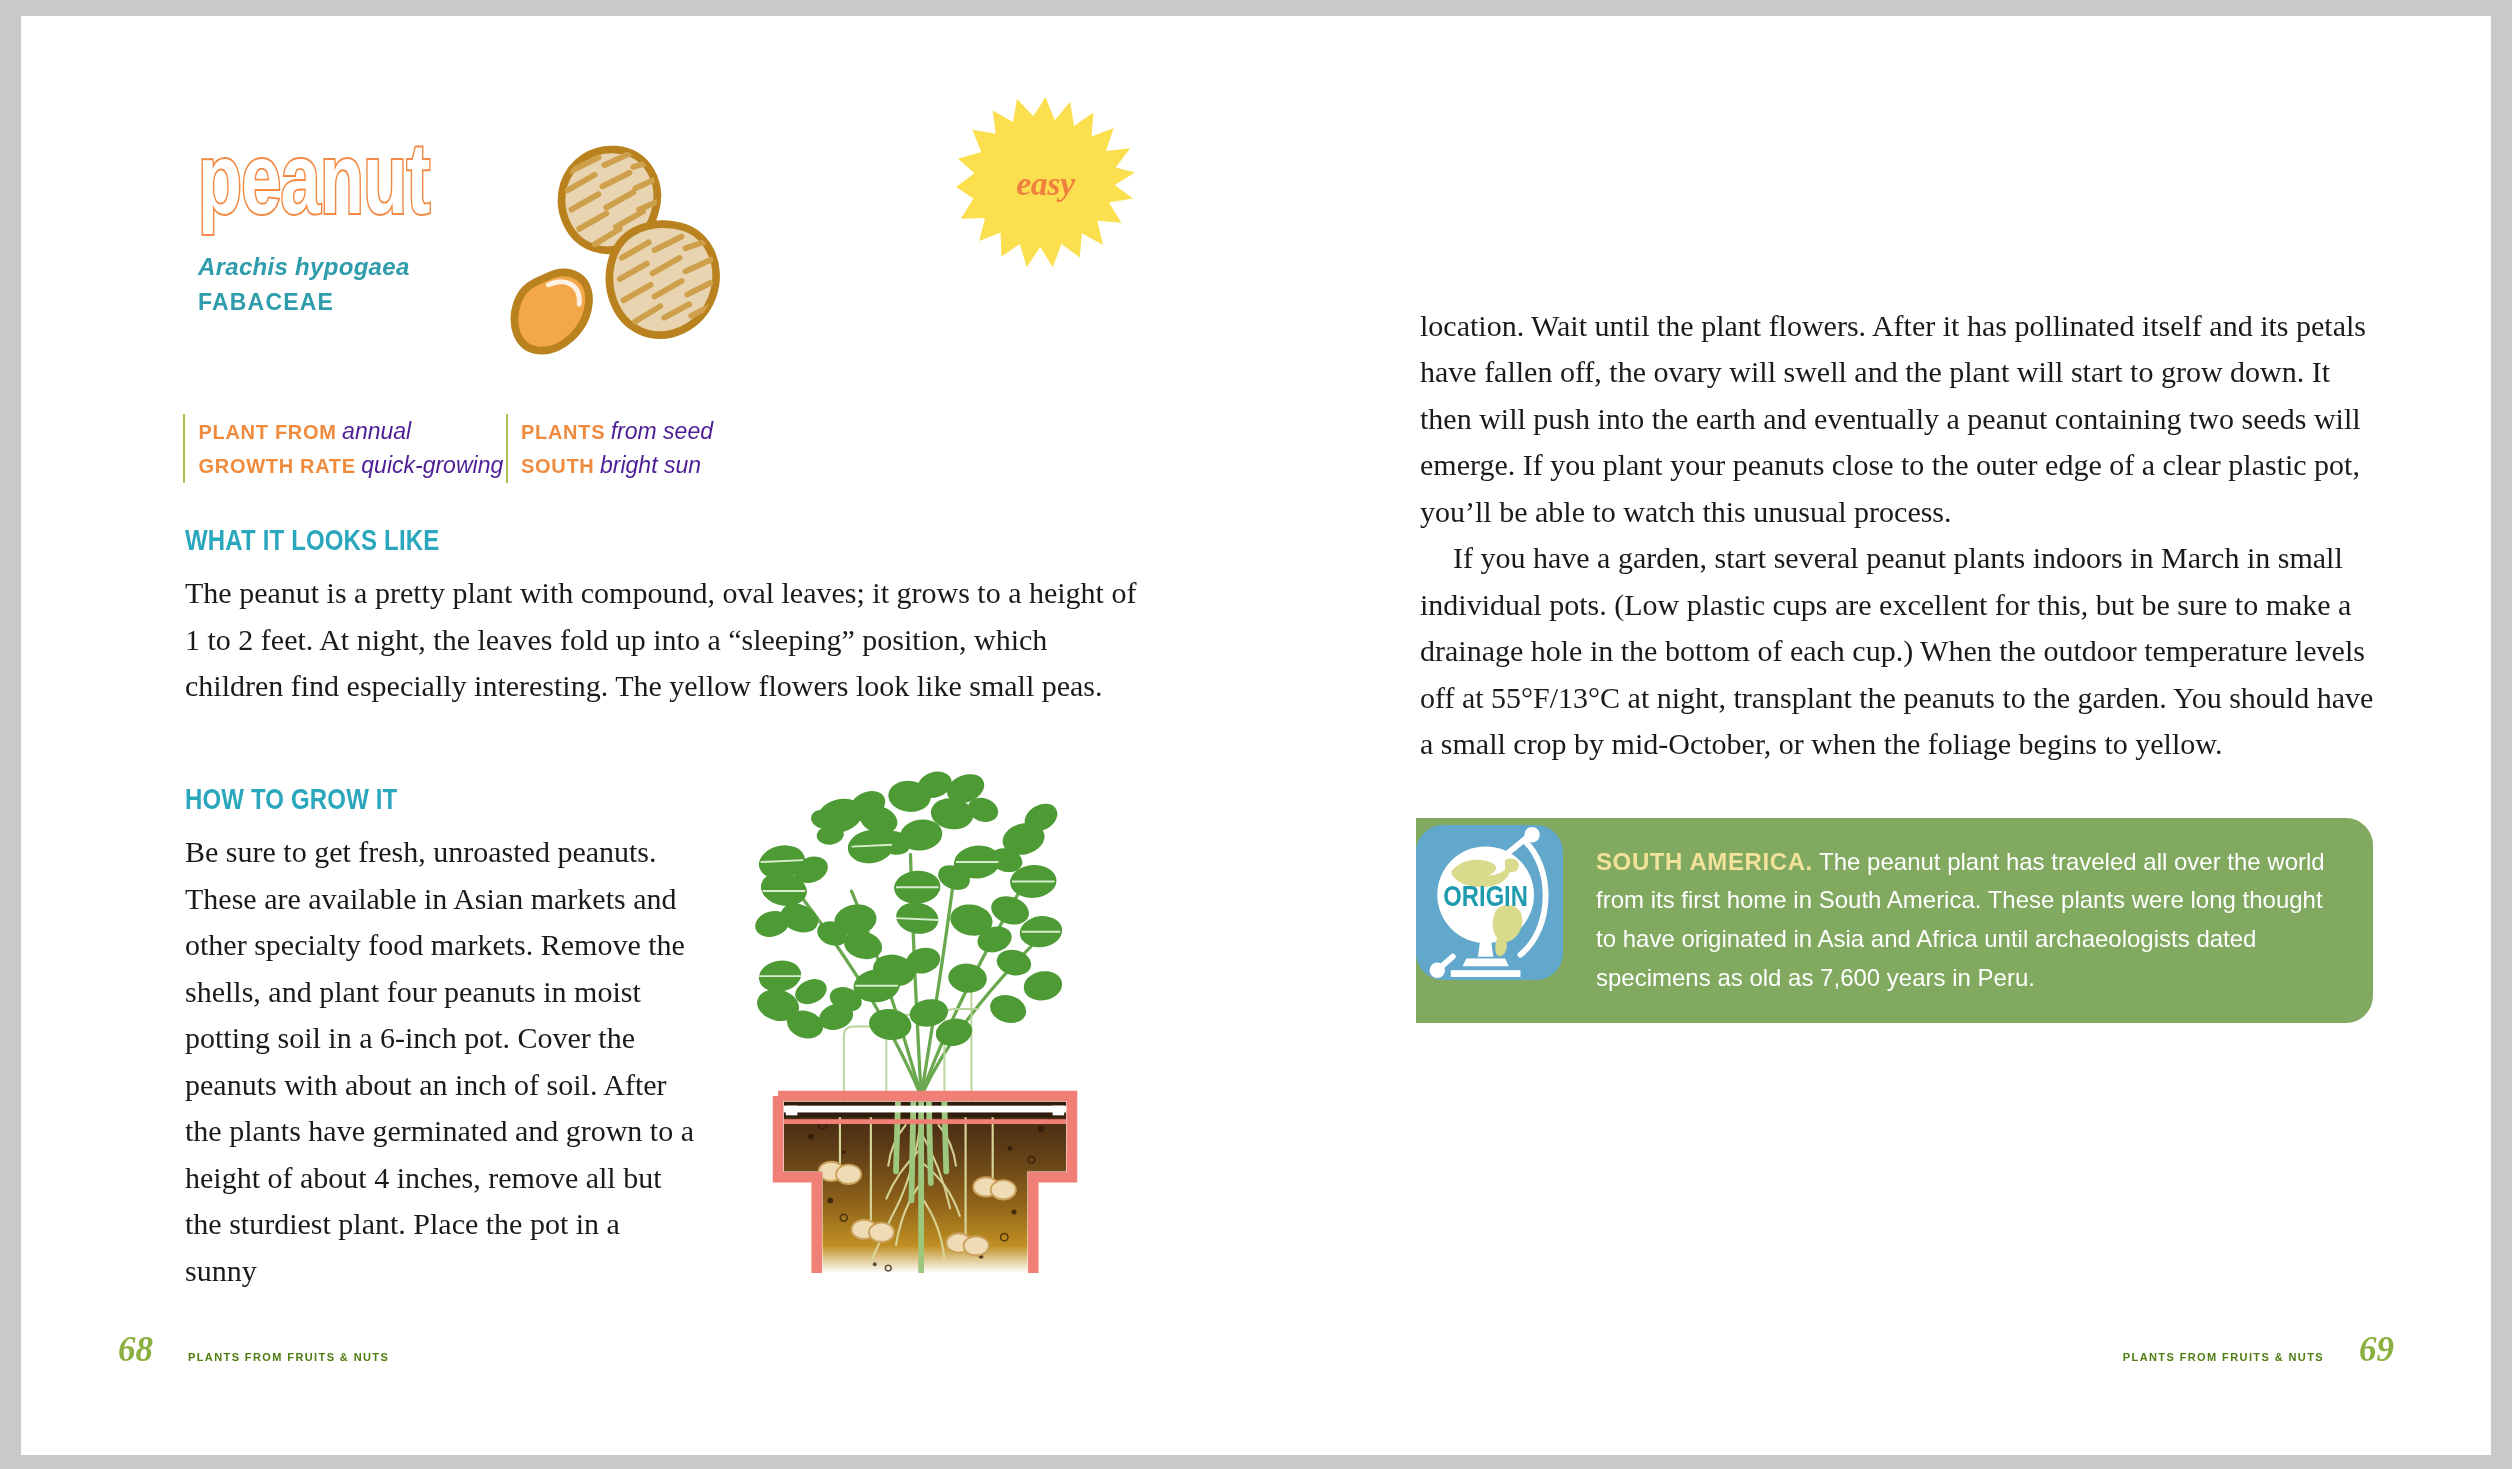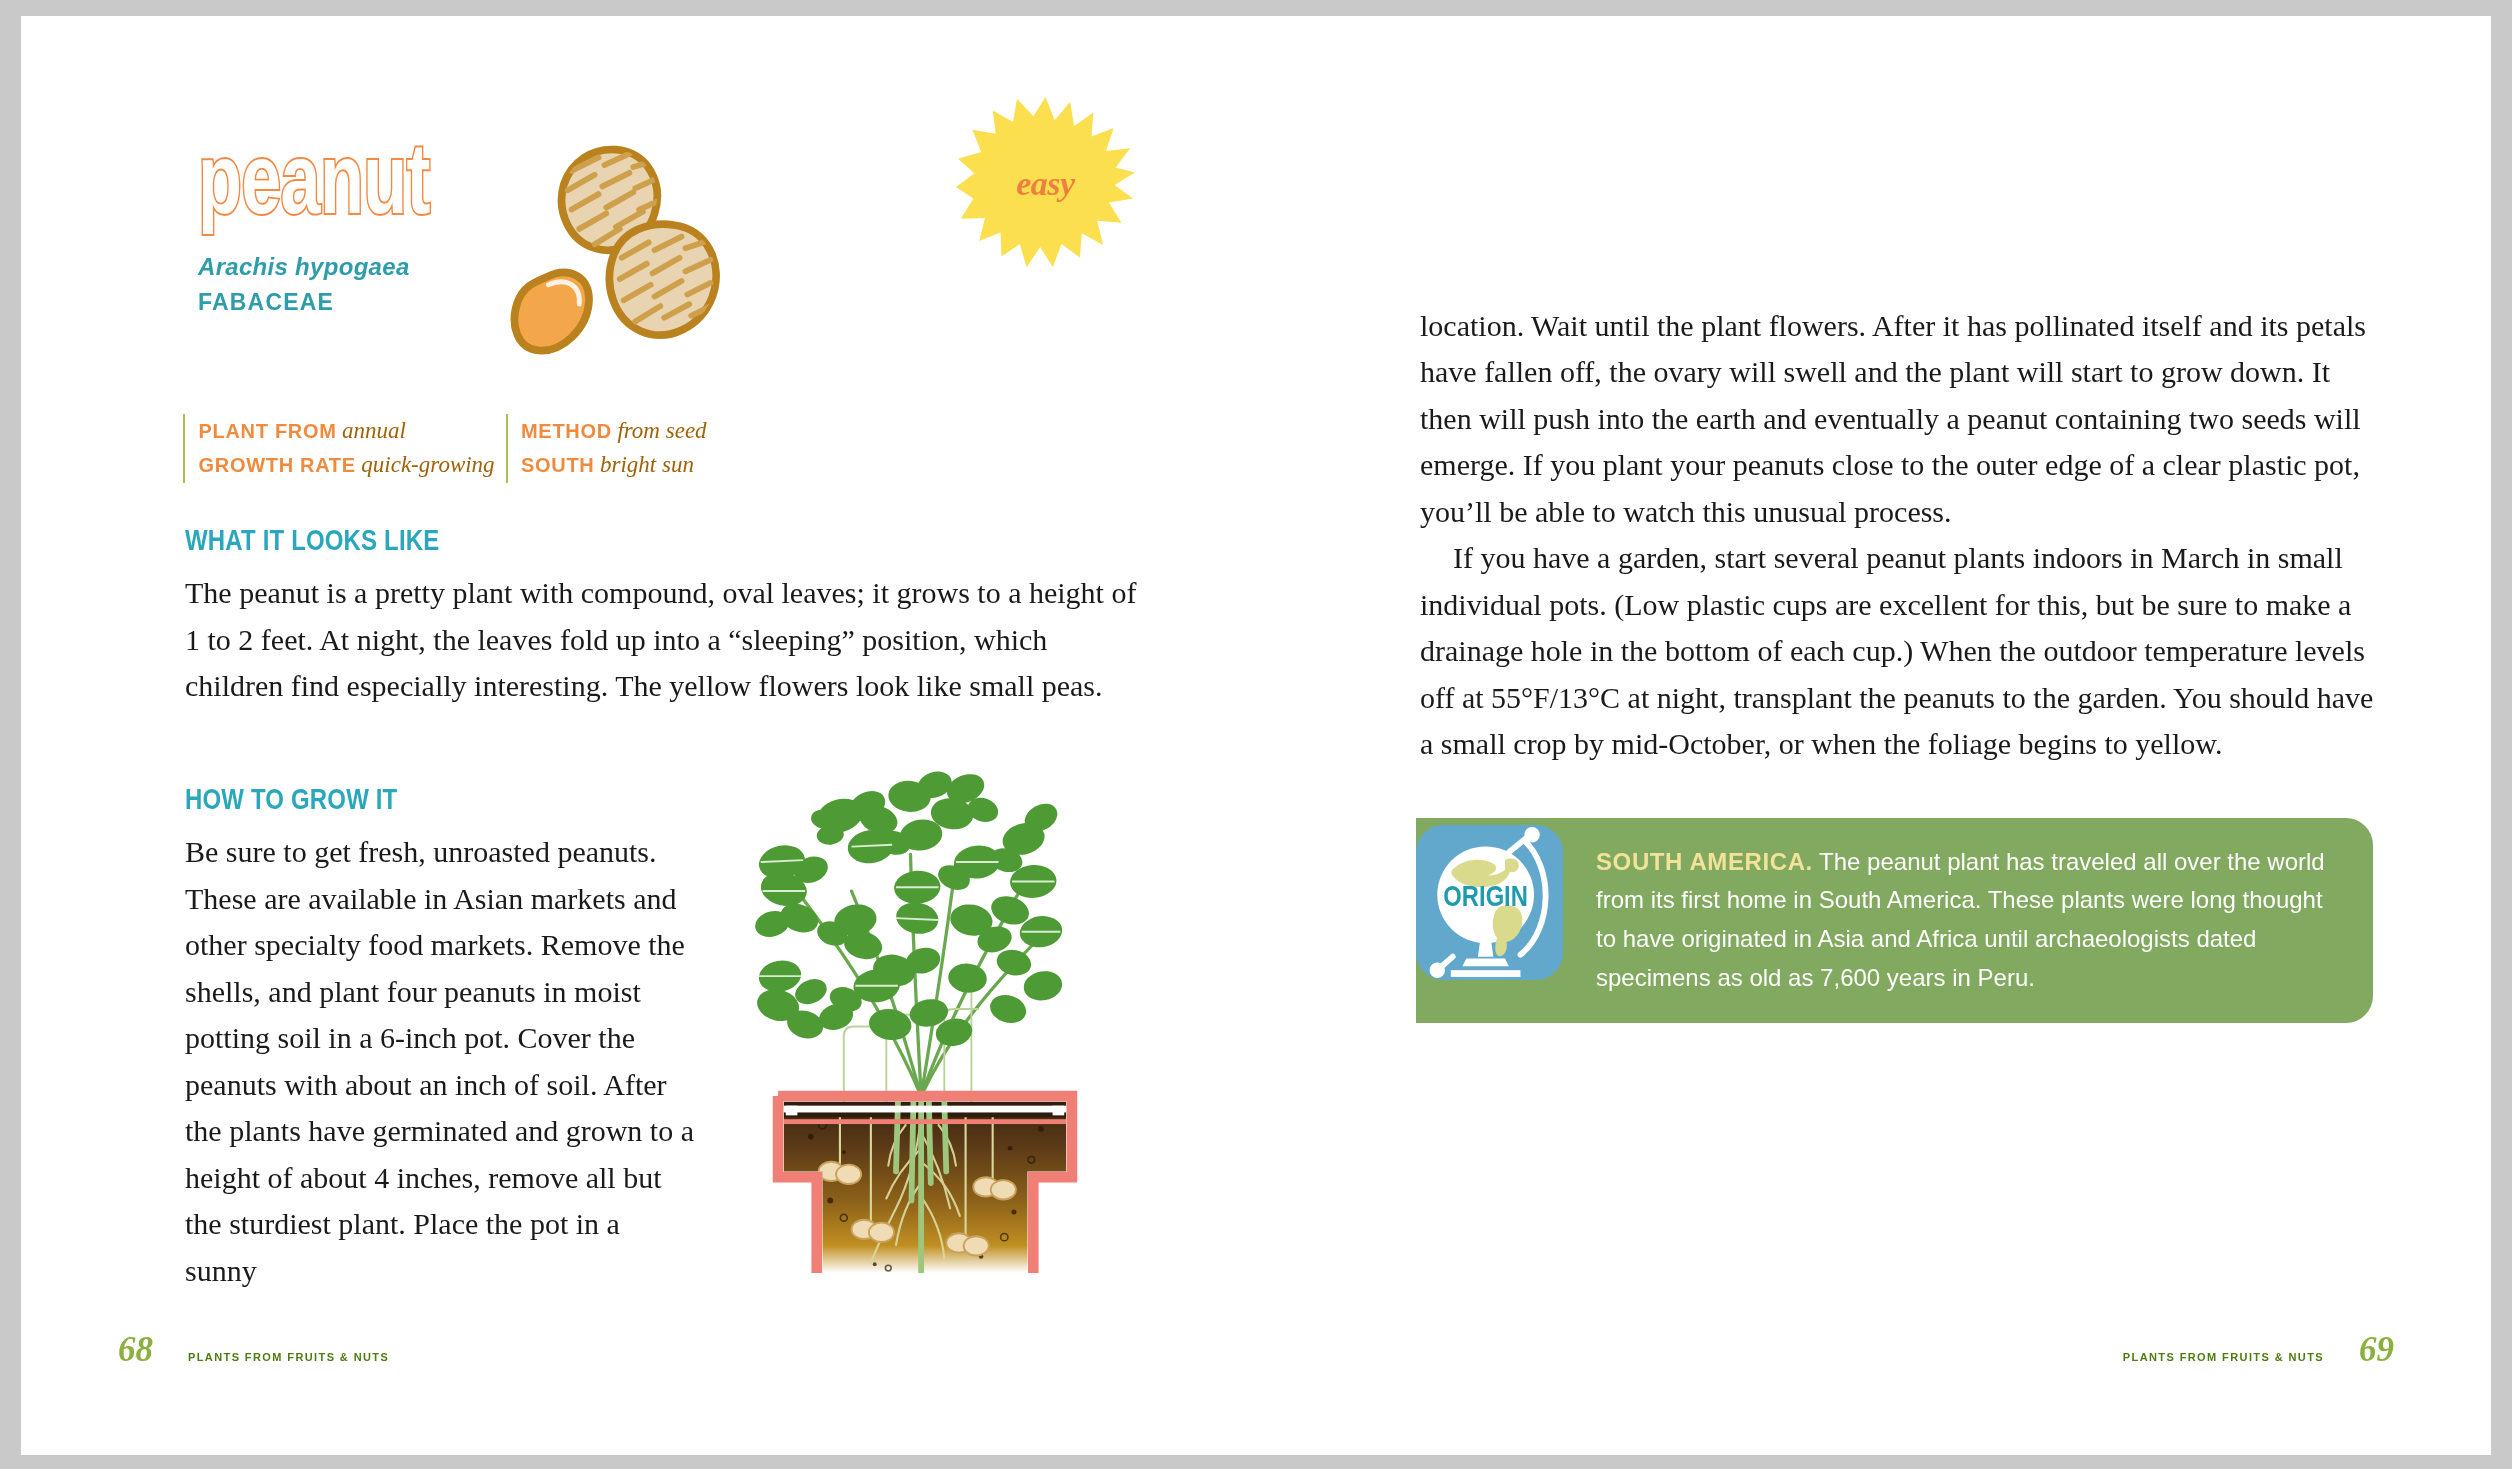--- a/index.html
+++ b/index.html
@@ -131,24 +131,24 @@
     white-space: nowrap;
   }
   .fact-key {
     font-family: "Liberation Sans", sans-serif;
     font-weight: 700;
     font-size: 20px;
     color: #f08b3e;
     letter-spacing: 0.7px;
   }
   .fact-val {
-    font-family: Liberation Serif, serif;
+    font-family: Liberation Sans, sans-serif;
     font-style: italic;
     font-size: 23px;
-    color: #a16207;
+    color: #4c1d95;
   }
 
   
   .section-head {
     font-family: "Liberation Sans Narrow", "Liberation Sans", sans-serif;
     font-size: 30px;
     font-weight: 700;
     color: #2ba7bd;
     letter-spacing: 0.2px;
     transform: scaleX(0.80);
@@ -337,21 +337,21 @@
           <span class="fact-key">PLANT FROM</span>
           <span class="fact-val">annual</span>
         </div>
         <div class="fact-row">
           <span class="fact-key">GROWTH RATE</span>
           <span class="fact-val">quick-growing</span>
         </div>
       </div>
       <div class="facts-col col-2">
         <div class="fact-row">
-          <span class="fact-key">METHOD</span>
+          <span class="fact-key">PLANTS</span>
           <span class="fact-val">from seed</span>
         </div>
         <div class="fact-row">
           <span class="fact-key">SOUTH</span>
           <span class="fact-val">bright sun</span>
         </div>
       </div>
     </div>
 
     <div class="sec-looks">

